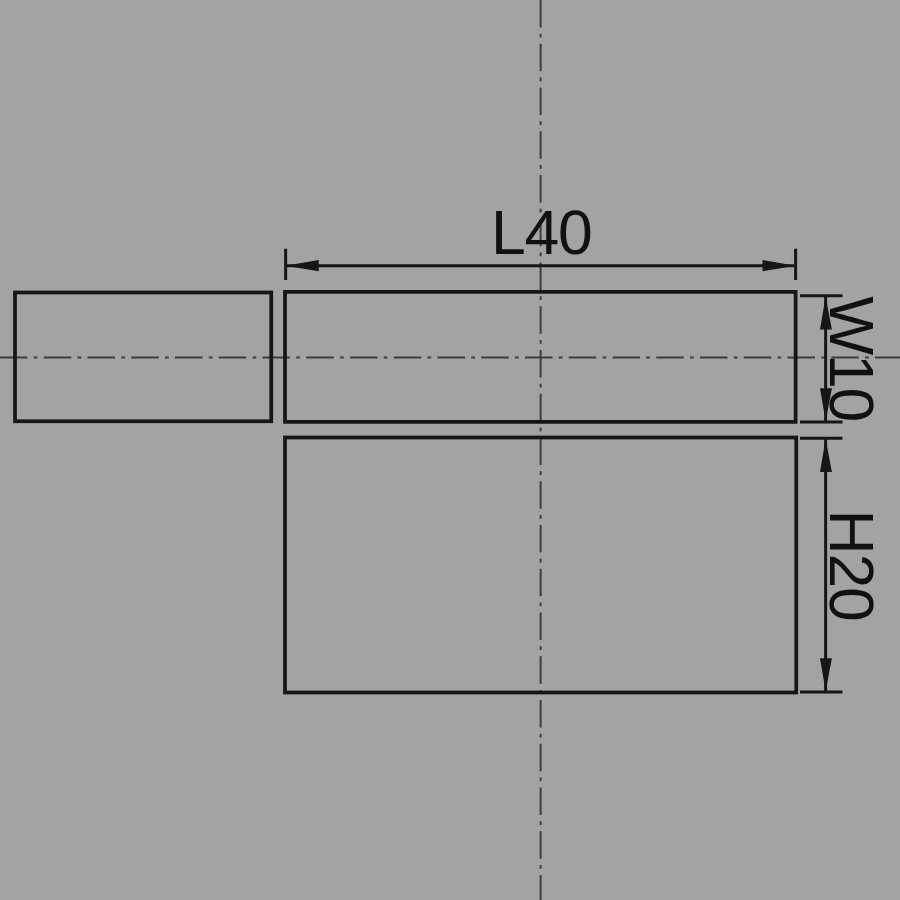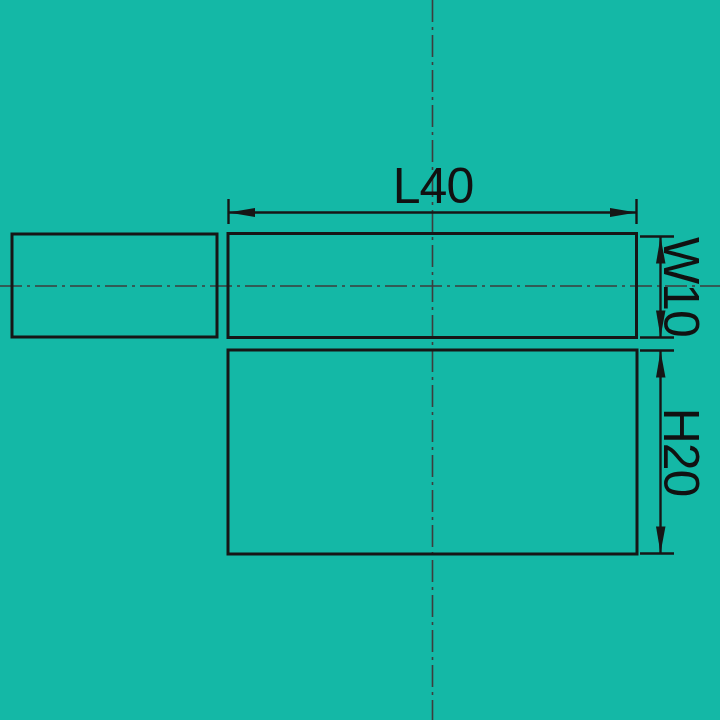--- a/index.html
+++ b/index.html
@@ -7,21 +7,21 @@
     padding: 0;
     width: 720px;
     height: 720px;
     background: #ffffff;
     overflow: hidden;
   }
   .drawing-wrap {
     position: relative;
     width: 720px;
     height: 720px;
-    background: #14b8a6;
+    background: #a3a3a3;
   }
   svg {
     display: block;
   }
   .dim-label {
     font-family: "Liberation Sans", "DejaVu Sans", sans-serif;
     font-size: 50px;
     font-weight: 400;
     letter-spacing: -1px;
   }

